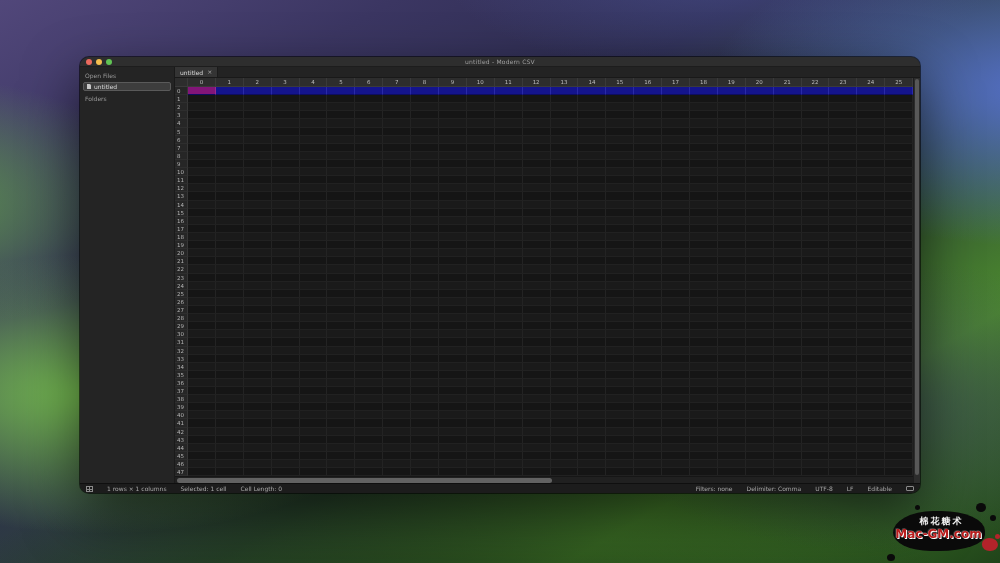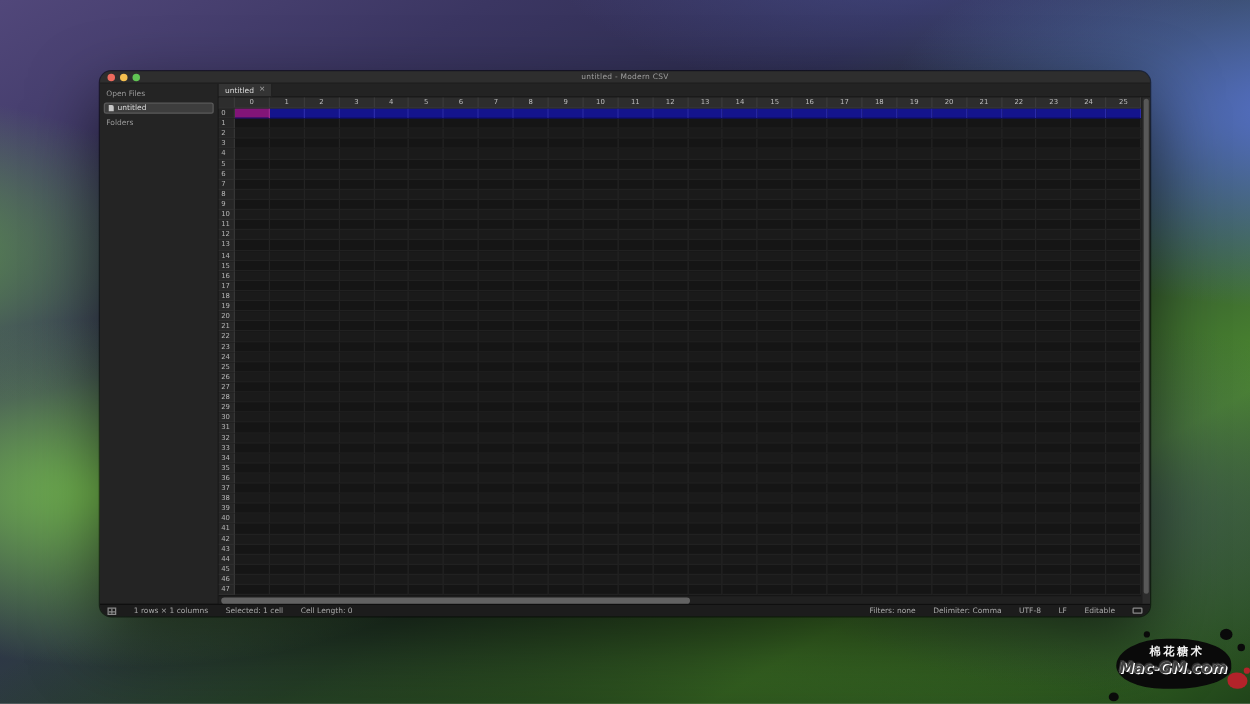--- a/index.html
+++ b/index.html
@@ -111,21 +111,21 @@
   .splat.s3 { width:8px; height:7px; left:2px; bottom:2px; }
   .splat.s4 { width:5px; height:5px; left:30px; top:4px; }
   .red-splat { position:absolute; background:#b3232a; border-radius:45% 55% 50% 50%; width:16px; height:13px; right:2px; bottom:12px; }
   .red-splat::after { content:""; position:absolute; width:5px; height:5px; background:#b3232a; border-radius:50%; right:-2px; top:-4px; }
   .wm-cn {
     position:absolute; left:0; right:2px; top:14px; text-align:center;
     font-size:9px; color:#f2f2f2; letter-spacing:2px; font-weight:bold;
   }
   .wm-site {
     position:absolute; left:0; right:8px; top:26px; text-align:center;
-    font-size:12px; font-weight:bold; font-style:italic; color:#404040;
+    font-size:12px; font-weight:bold; color:#b91c1c;
     text-shadow:0 0 1px #ffffff, 1px 1px 0 #ffffff, -1px -1px 0 #2a2a2a;
   }
 </style>
 </head>
 <body>
 
 <div class="wallpaper"></div>
 
 <div class="window">
   <div class="titlebar">

